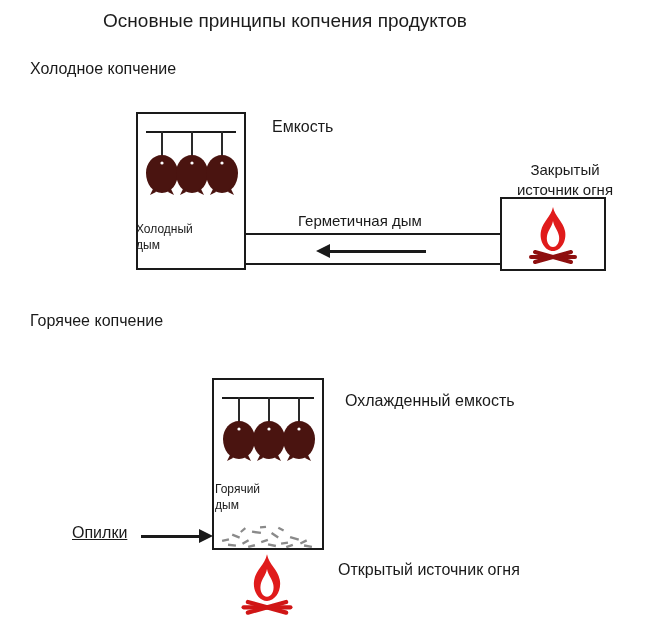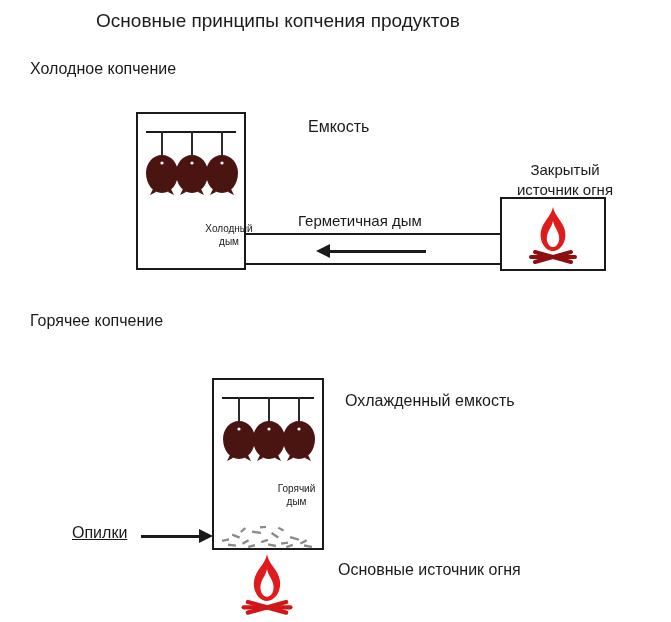--- a/index.html
+++ b/index.html
@@ -17,42 +17,41 @@
     height: 622px;
     background: #ffffff;
     overflow: hidden;
   }
   .txt {
     position: absolute;
     white-space: pre;
     line-height: 1.15;
   }
   #title {
-    left: 8px;
+    left: 15px;
     top: 10px;
     width: 540px;
     text-align: center;
     font-size: 19px;
     color: #1c1c1c;
   }
   #cold-label {
     left: 30px;
     top: 60px;
     font-size: 16px;
   }
   #hot-label {
     left: 30px;
     top: 312px;
     font-size: 16px;
   }
   #cap-emkost {
     left: 272px;
     top: 118px;
     font-size: 16px;
-    margin-left: 36px;
   }
   #cap-closed {
     left: 500px;
     top: 160px;
     font-size: 15px;
     text-align: center;
     width: 130px;
     line-height: 1.35;
   }
   #cap-cooled {
@@ -71,25 +70,24 @@
     font-size: 16px;
     text-decoration: underline;
   }
   #cap-open {
     left: 338px;
     top: 561px;
     font-size: 16px;
   }
   .inner-label {
     position: absolute;
-    text-align: center;
-    font-size: 10px;
+    text-align: left;
+    font-size: 12px;
     line-height: 1.3;
     white-space: pre-line;
-    padding-left: 40px;
   }
   #cold-smoke-label {
     left: 136px;
     top: 222px;
     width: 106px;
   }
   #hot-smoke-label {
     left: 215px;
     top: 482px;
     width: 83px;
@@ -280,15 +278,15 @@
   <div class="txt" id="cap-sealed">Охлажденный емкость</div>
 
   <svg class="flame" style="left:233px; top:552px;" width="68" height="66" viewBox="0 0 64 62">
     <path d="M32 2 C30 12 22 16 20 26 C18 36 24 46 32 46 C40 46 46 36 44 26 C42 16 34 12 32 2 Z" fill="#e01b1b"></path>
     <path d="M32 16 C31 22 27 25 26 31 C25 37 28 42 32 42 C36 42 39 37 38 31 C37 25 33 22 32 16 Z" fill="#ffffff"></path>
     <path d="M10 52 L54 52" stroke="#d01616" stroke-width="4" stroke-linecap="round"></path>
     <path d="M14 47 L50 57" stroke="#d01616" stroke-width="4" stroke-linecap="round"></path>
     <path d="M50 47 L14 57" stroke="#d01616" stroke-width="4" stroke-linecap="round"></path>
   </svg>
 
-  <div class="txt" id="cap-open">Основные источник огня</div>
+  <div class="txt" id="cap-open">Открытый источник огня</div>
 
 </div>
 
 </body></html>

